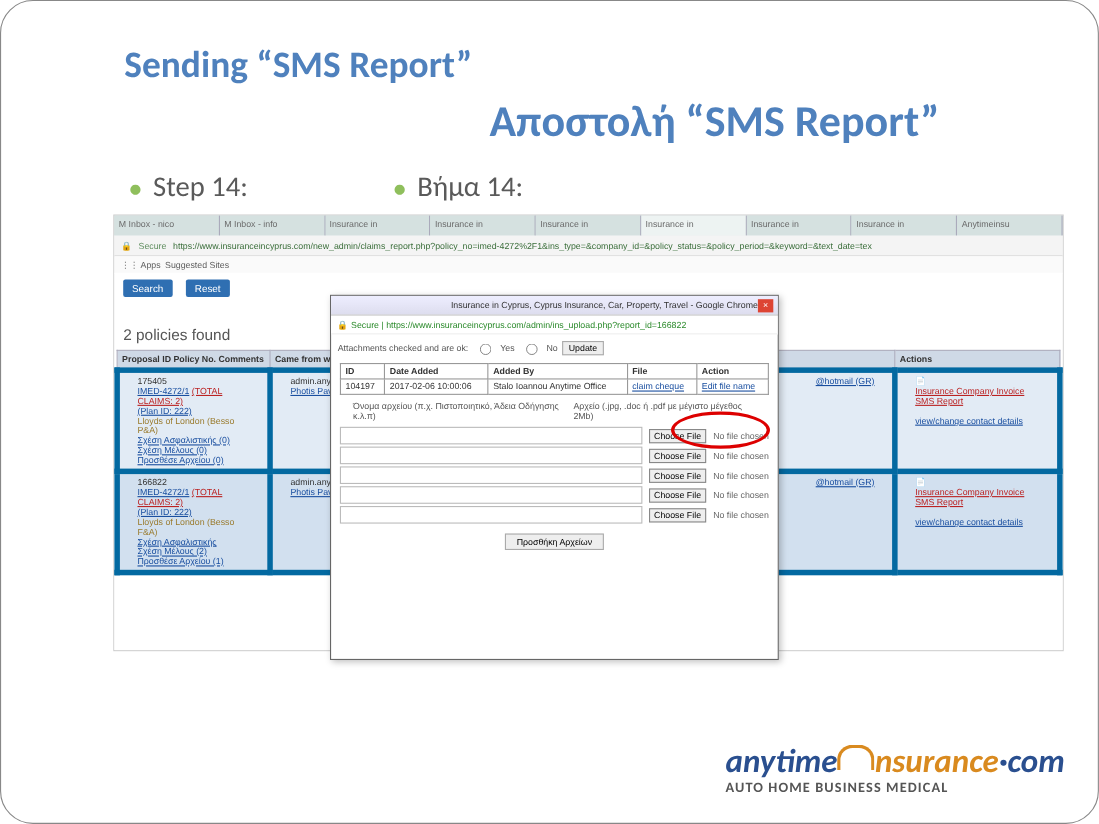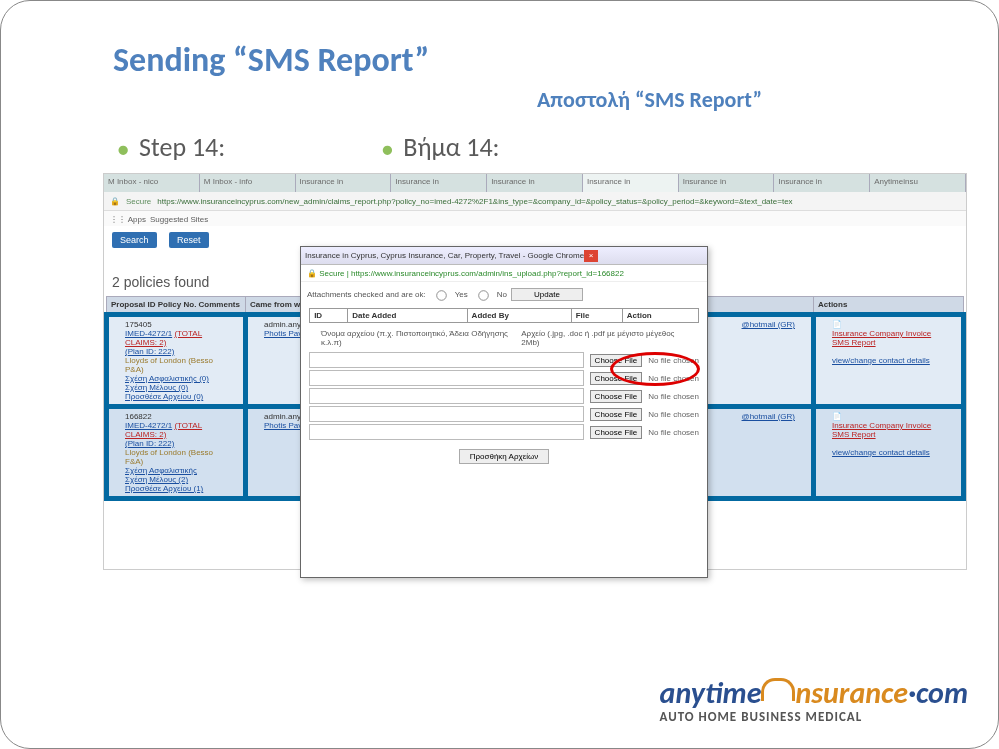--- a/index.html
+++ b/index.html
@@ -1,18 +1,18 @@
 <!DOCTYPE html>
 <html><head>
 <meta charset="utf-8">
 <style>
 html,body{margin:0;padding:0;font-family:Calibri,Arial,sans-serif;background:#fff;color:#333}
 .slide{box-sizing:border-box;width:999px;height:749px;position:relative;border:1px solid #888;border-radius:30px;margin:0;padding:28px 34px}
 .title-en{font-size:34px;font-weight:bold;color:#4F81BD;margin:10px 0 0 78px}
-.title-el{font-size:22px;font-weight:bold;color:#4F81BD;margin:6px 0 18px 0;text-align:center;padding-left:300px}
+.title-el{font-size:40px;font-weight:bold;color:#4F81BD;margin:6px 0 18px 0;text-align:center;padding-left:300px}
 .steps{display:flex;gap:36px;margin:8px 0 10px 82px;font-size:26px;color:#5a5a5a}
 .steps .bullet{color:#8fbf5c;font-size:20px;margin-right:10px}
 .shot{position:relative;width:862px;height:395px;margin:0 0 0 68px;border:1px solid #ccc;background:#fff;font-family:Arial;font-size:9px}
 
 .tabs{height:18px;background:#cfd8d8;display:flex}
 .tabs .t{flex:1;border-right:1px solid #aab;background:#d5e1e0;color:#6b6b6b;font-size:8px;padding:3px 4px;white-space:nowrap;overflow:hidden}
 .tabs .t.active{background:#edf3f2}
 .addr{height:18px;background:#f4f4f4;display:flex;align-items:center;gap:6px;padding:0 6px;font-size:8px;color:#5f8e5f;border-bottom:1px solid #ddd}
 .addr .lock{color:#2b8a2b}
 .addr .url{color:#3a6e3a;white-space:nowrap;overflow:hidden}
@@ -21,26 +21,26 @@
 .bluebtn{display:inline-block;background:#2f6fb2;color:#fff;padding:3px 8px;font-size:9px;border-radius:2px;margin:6px 2px 8px 8px}
 .found{font-size:14px;color:#555;margin:18px 0 6px 8px}
 .tbl{width:100%;font-size:8px;border-collapse:collapse}
 .tbl th{background:#cfd9e6;border:1px solid #aab;padding:3px 4px;text-align:left}
 .tbl td{border:5px solid #0369a1;padding:3px 16px;vertical-align:top}
 .row1{background:#e2ebf5}
 .row2{background:#d2e0ef}
 .lnk{color:#1a4fa0;text-decoration:underline}
 .red{color:#b22;text-decoration:underline}
 .popup{position:absolute;top:72px;left:196px;width:406px;height:330px;background:#fff;border:1px solid #666;box-shadow:2px 2px 6px rgba(0,0,0,.25)}
-.popup .titlebar{height:17px;background:linear-gradient(#eef,#dde);font-size:8px;display:flex;align-items:center;justify-content:flex-start;padding:0 4px;border-bottom:1px solid #bbb}
+.popup .titlebar{height:17px;background:linear-gradient(#eef,#dde);font-size:8px;display:flex;align-items:center;justify-content:flex-end;padding:0 4px;border-bottom:1px solid #bbb}
 .popup .xbtn{width:14px;height:12px;background:#d43;color:#fff;font-size:8px;display:flex;align-items:center;justify-content:center}
 .popup .addr2{height:16px;background:#fff;border-bottom:1px solid #eee;font-size:8px;color:#2b8a2b;display:flex;align-items:center;padding:0 6px;overflow:hidden}
 .popup .chk{font-size:8px;padding:4px 6px;color:#555;display:flex;align-items:center;gap:4px}
 .popup .chk input[type=radio]{transform:scale(.8)}
-.popup .upbtn{font-size:8px;border:1px solid #aaa;background:#eee;padding:1px 22px}
+.popup .upbtn{font-size:8px;border:1px solid #aaa;background:#eee;padding:1px 5px}
 .popup table{width:96%;margin:2px auto;border-collapse:collapse;font-size:8px}
 .popup th,.popup td{border:1px solid #999;padding:2px 4px;text-align:left}
 .popup .lbl{font-size:8px;color:#555;padding:4px 20px;display:flex;justify-content:space-between}
 .popup .filerow{display:flex;align-items:center;gap:6px;padding:1px 8px}
 .popup .filerow input[type=text]{flex:1;height:14px;font-size:8px;border:1px solid #bbb;padding:0 2px}
 .popup .filebtn{font-size:8px;border:1px solid #888;background:#eee;padding:1px 4px}
 .popup .nof{font-size:8px;color:#666}
 .popup .addf{display:block;margin:8px auto 0;font-size:8px;border:1px solid #aaa;background:#eee;padding:2px 10px}
 .oval{position:absolute;border:3px solid #d00;border-radius:50%;width:84px;height:28px;top:178px;left:506px;pointer-events:none}
 
@@ -54,21 +54,21 @@
 </style>
 </head>
 <body>
 
 <div class="slide">
   <div class="title-en">Sending “SMS Report”</div>
   <div class="title-el">Αποστολή “SMS Report”</div>
 
   <div class="steps">
     <div><span class="bullet">●</span><span>Step 14:</span></div>
-    <div style="margin-left:120px"><span class="bullet">●</span><span>Βήμα 14:</span></div>
+    <div style="margin-left:96px"><span class="bullet">●</span><span>Βήμα 14:</span></div>
   </div>
 
   <div class="shot">
     <div class="tabs">
       <div class="t">M Inbox - nico</div>
       <div class="t">M Inbox - info</div>
       <div class="t">Insurance in</div>
       <div class="t">Insurance in</div>
       <div class="t">Insurance in</div>
       <div class="t active">Insurance in</div>
@@ -168,20 +168,27 @@
       </div>
       <table>
         <tbody>
             <tr>
           <th>ID</th>
           <th>Date Added</th>
           <th>Added By</th>
           <th>File</th>
           <th>Action</th>
         </tr>
+        <tr>
+          <td>104197</td>
+          <td>2017-02-06 10:00:06</td>
+          <td>Stalo Ioannou Anytime Office</td>
+          <td><span class="lnk">claim cheque</span></td>
+          <td><span class="lnk">Edit file name</span></td>
+        </tr>
       </tbody>
         </table>
       <div class="lbl">
         <span>Όνομα αρχείου (π.χ. Πιστοποιητικό, Άδεια Οδήγησης κ.λ.π)</span>
         <span>Αρχείο (.jpg, .doc ή .pdf με μέγιστο μέγεθος 2Mb)</span>
       </div>
       <div class="filerow">
           <input type="text" style="">
           <button class="filebtn">Choose File</button>
           <span class="nof">No file chosen</span>

